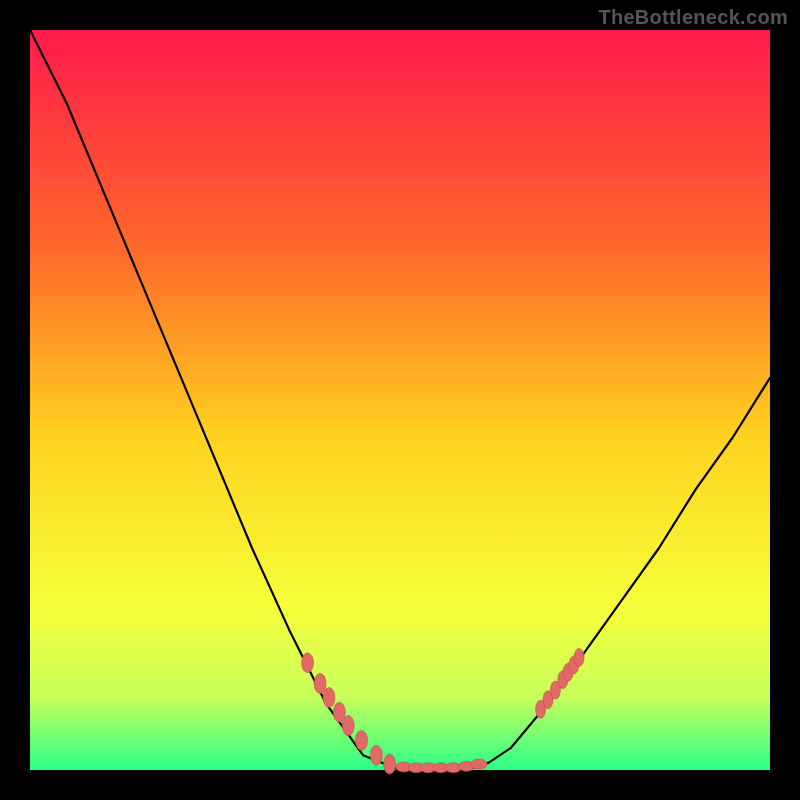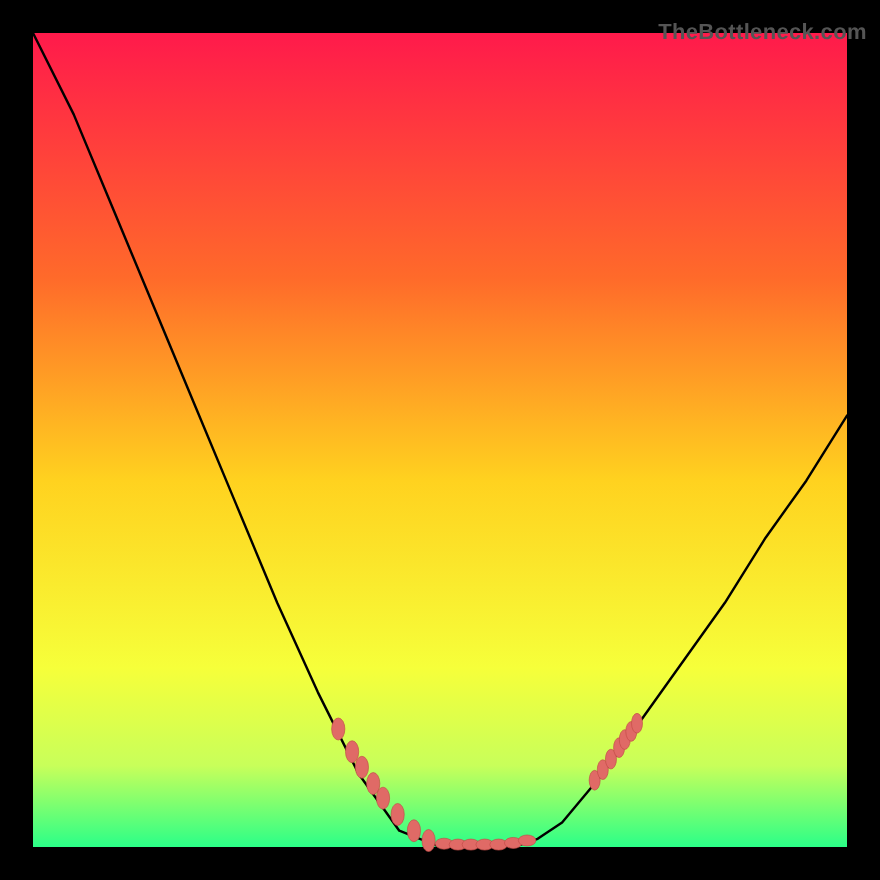--- a/index.html
+++ b/index.html
@@ -11,21 +11,21 @@
     overflow: hidden;
     font-family: Arial, Helvetica, sans-serif;
   }
   .stage {
     position: relative;
     width: 800px;
     height: 800px;
   }
   .watermark {
     position: absolute;
-    top: 18px;
+    top: 6px;
     right: 12px;
     color: #555;
     font-size: 20px;
     font-weight: 600;
     letter-spacing: 0.3px;
     user-select: none;
   }
   svg {
     display: block;
   }

